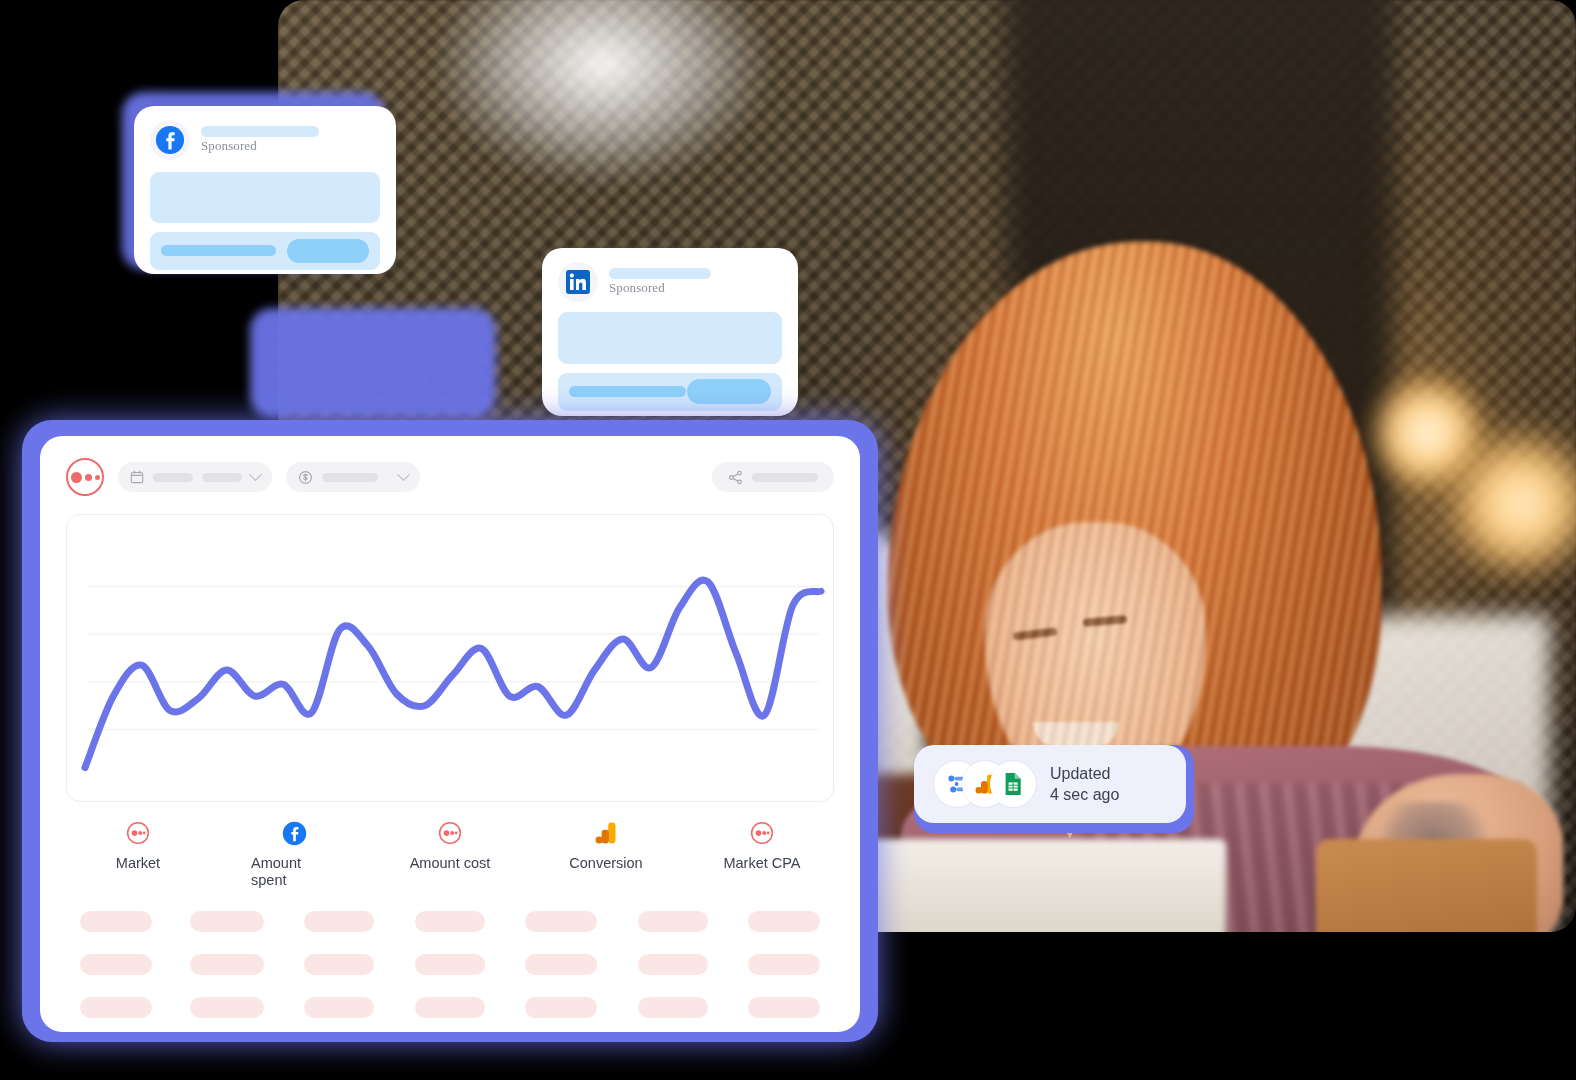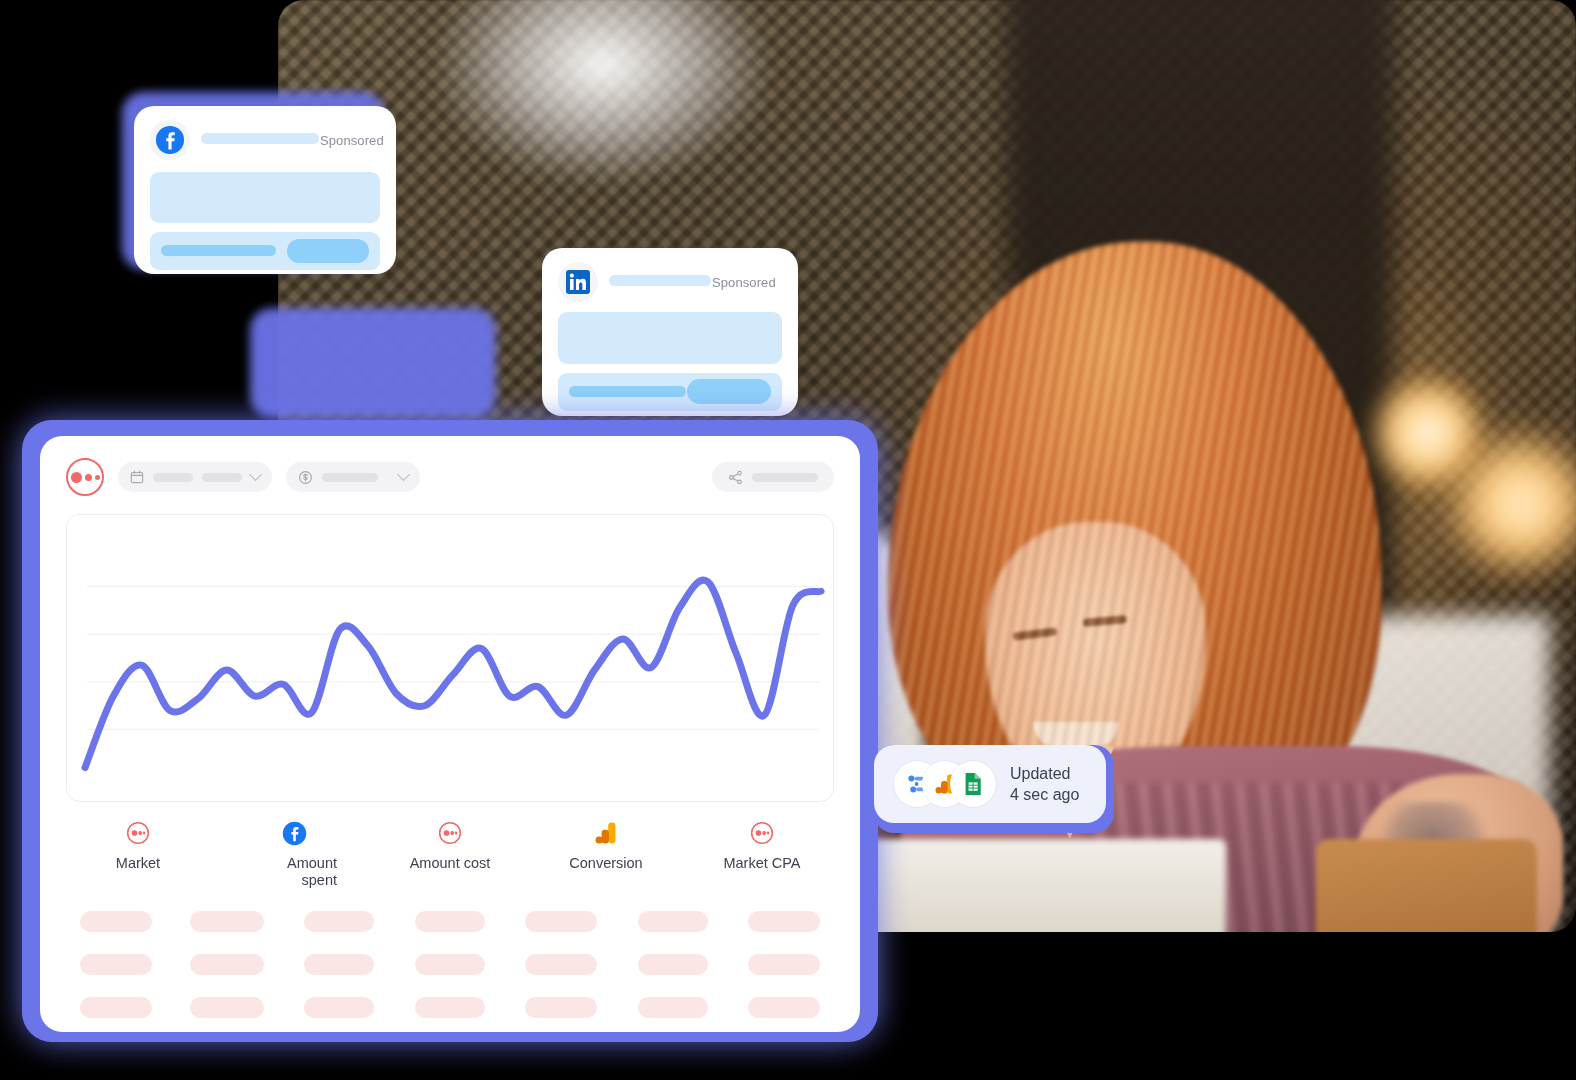--- a/index.html
+++ b/index.html
@@ -152,21 +152,21 @@
   .adcard {
     position: absolute; background: #fff; border-radius: 20px;
     box-shadow: 0 6px 22px rgba(0,0,0,0.12);
   }
   .ad-head { display: flex; align-items: center; gap: 11px; }
   .ad-avatar {
     width: 40px; height: 40px; border-radius: 50%;
     background: #f4f5f9; display: flex; align-items: center; justify-content: center;
     flex: none;
   }
-  .ad-headtext { display: flex; flex-direction: row; gap: 1px; }
+  .ad-headtext { display: flex; flex-direction: column; gap: 1px; font-family: Liberation Serif, serif; }
   .sk { border-radius: 20px; }
   .sk-blue  { background: #d3eafd; }
   .sk-blue2 { background: #8ed0fa; }
   .sk-purple { background: #e9e1fb; }
   .sponsored { font-size: 13px; color: #8b8f99; letter-spacing: .1px; }
 
   
   #dashWrap { position: absolute; left: 22px; top: 420px; width: 856px; height: 622px; }
   #dashGlow {
     position: absolute; inset: 0;
@@ -202,29 +202,29 @@
   .spacer { flex: 1; }
 
   .chartbox {
     margin: 12px 26px 0 26px; height: 288px;
     border: 1px solid #ececed; border-radius: 14px; position: relative; overflow: hidden;
   }
   .metrics { display: flex; padding: 18px 20px 0 20px; }
   .metric { flex: 1; display: flex; flex-direction: column; align-items: center; gap: 9px; }
   .metric .ico { height: 26px; display: flex; align-items: center; justify-content: center; }
   .metric .lbl {
-    font-size: 14.5px; color: #3d4250; text-align: right; line-height: 1.15; max-width: 86px;
+    font-size: 14.5px; color: #3d4250; text-align: left; line-height: 1.15; max-width: 86px;
   }
   .rows { padding: 12px 20px 0 20px; }
   .row { display: flex; padding: 11px 0; }
   .row > div { flex: 1; display: flex; justify-content: center; }
   .cell { width: 70px; height: 21px; border-radius: 11px; background: #fbe6e6; }
 
   
-  #badge { position: absolute; left: 874px; top: 745px; width: 240px; height: 88px; padding-left: 40px; }
+  #badge { position: absolute; left: 914px; top: 745px; width: 280px; height: 88px; padding-left: 40px; }
   #badge .bk { position: absolute; inset: 0; background: #6b74e8; border-radius: 20px; }
   #badge .fg {
     position: absolute; left: 0; top: 0; right: 8px; bottom: 10px;
     background: #eef0fb; border-radius: 20px;
     display: flex; align-items: center; gap: 14px; padding: 0 20px;
   }
   .iconstack { display: flex; align-items: center; flex: none; }
   .iconstack .circ {
     width: 46px; height: 46px; border-radius: 50%; background: #fff;
     display: flex; align-items: center; justify-content: center;

